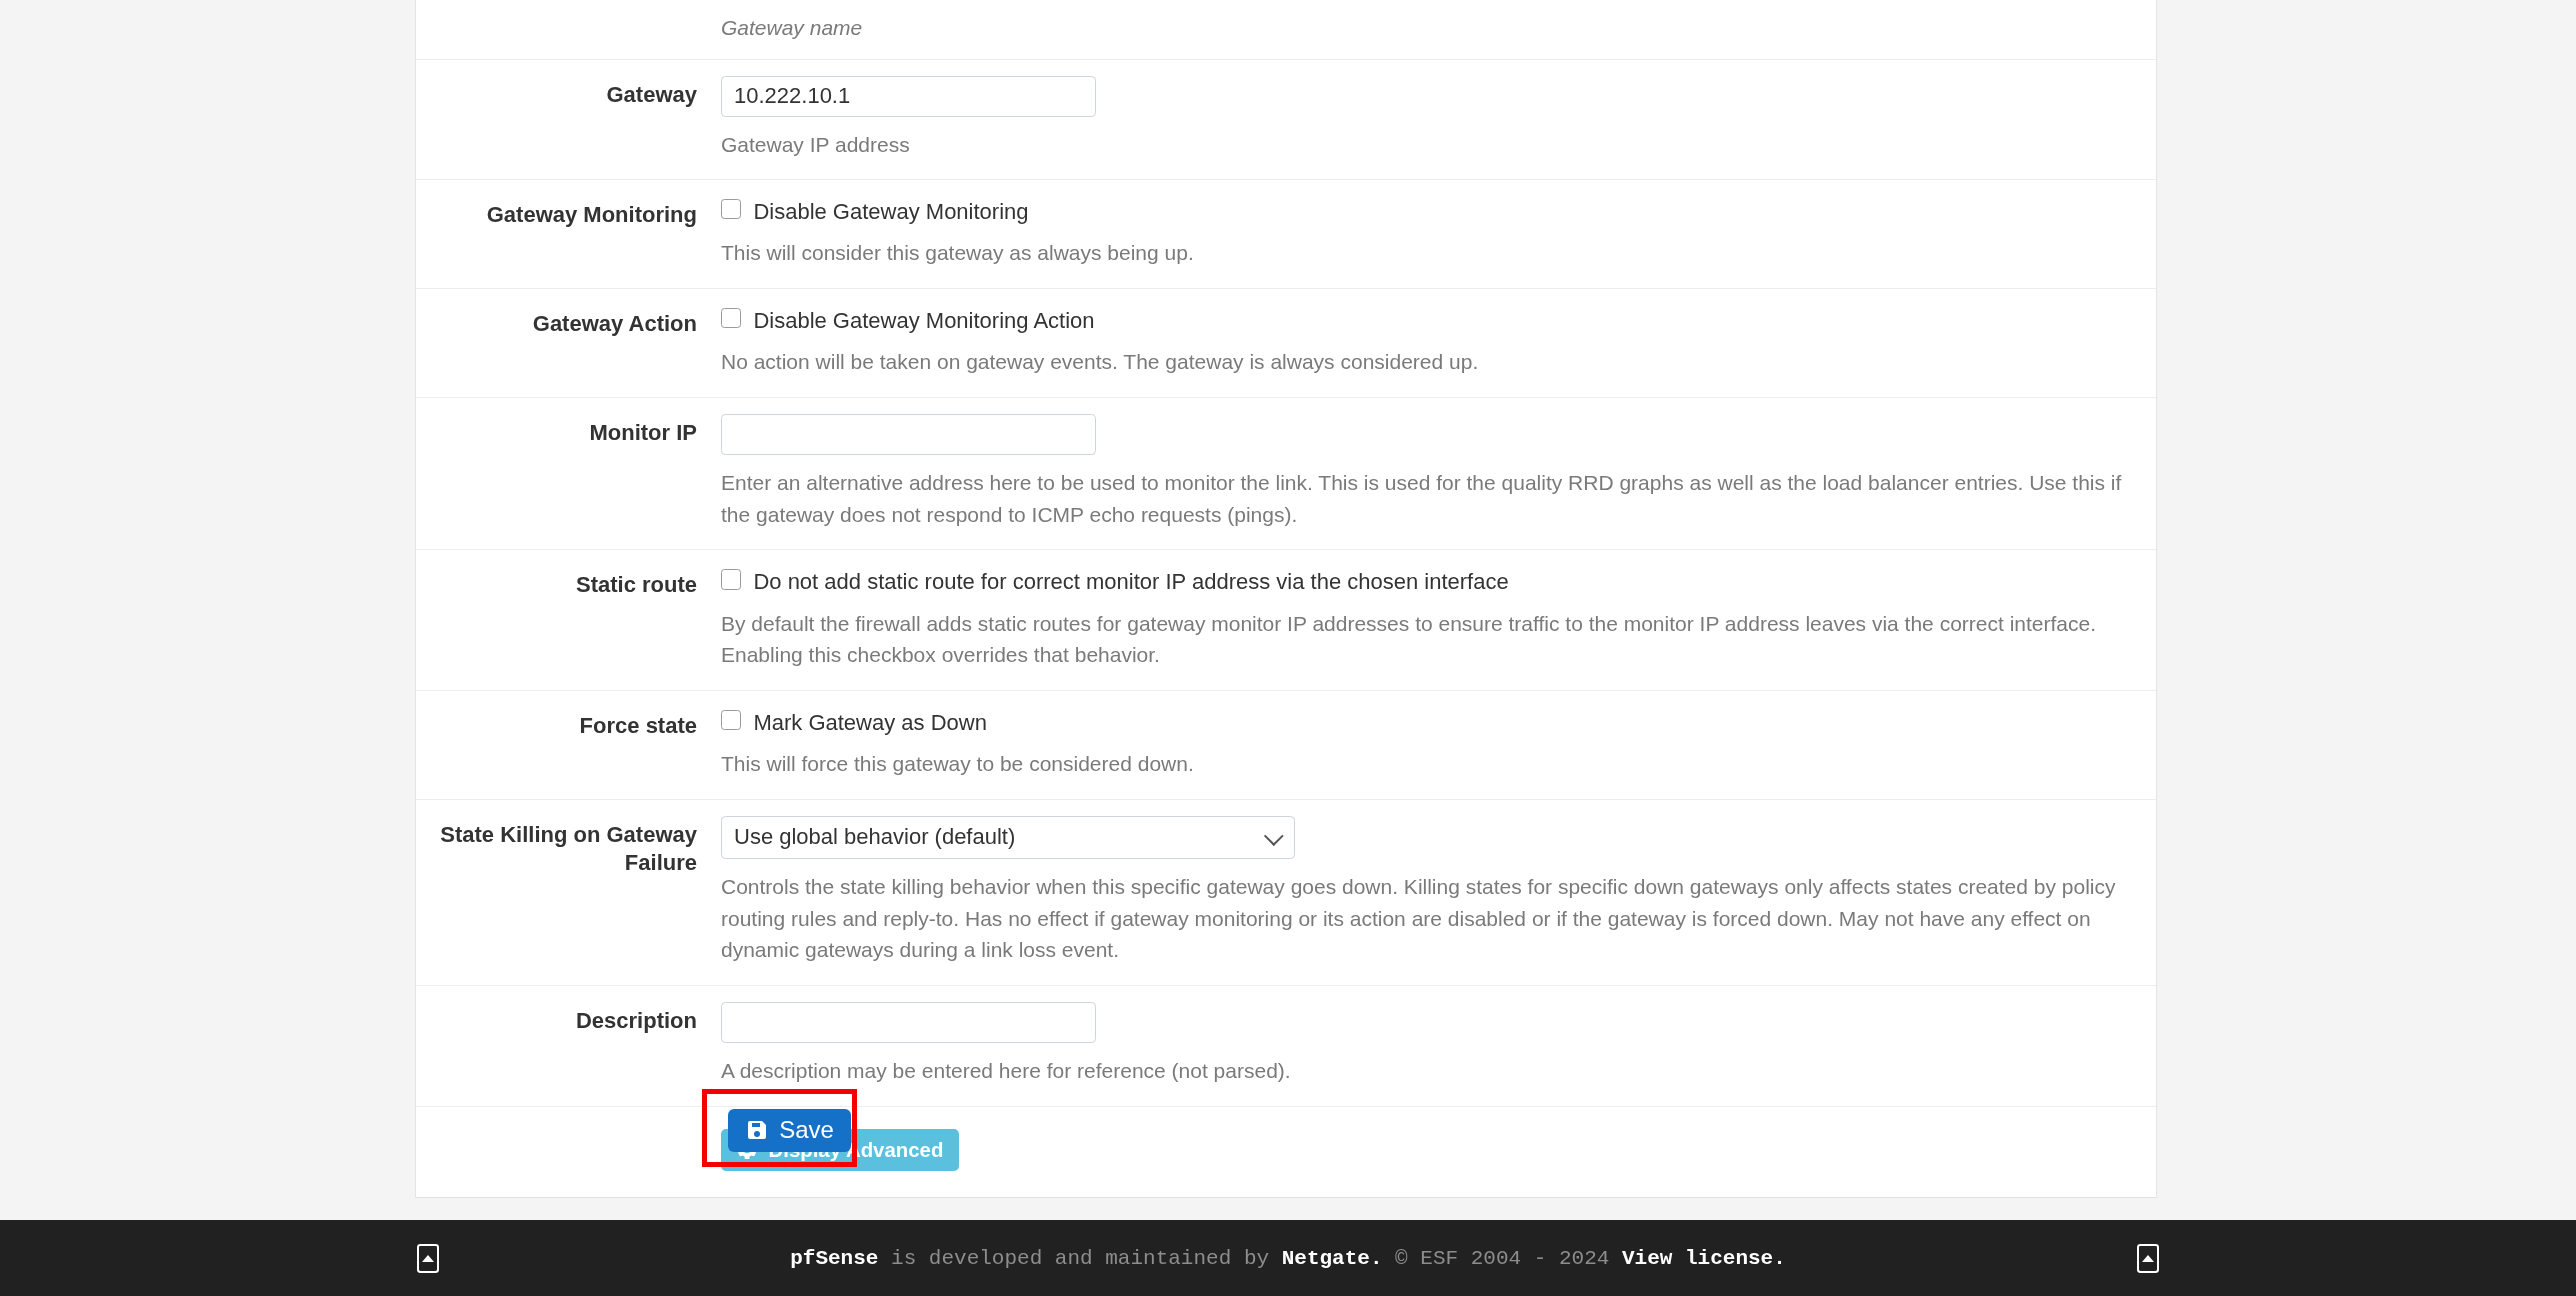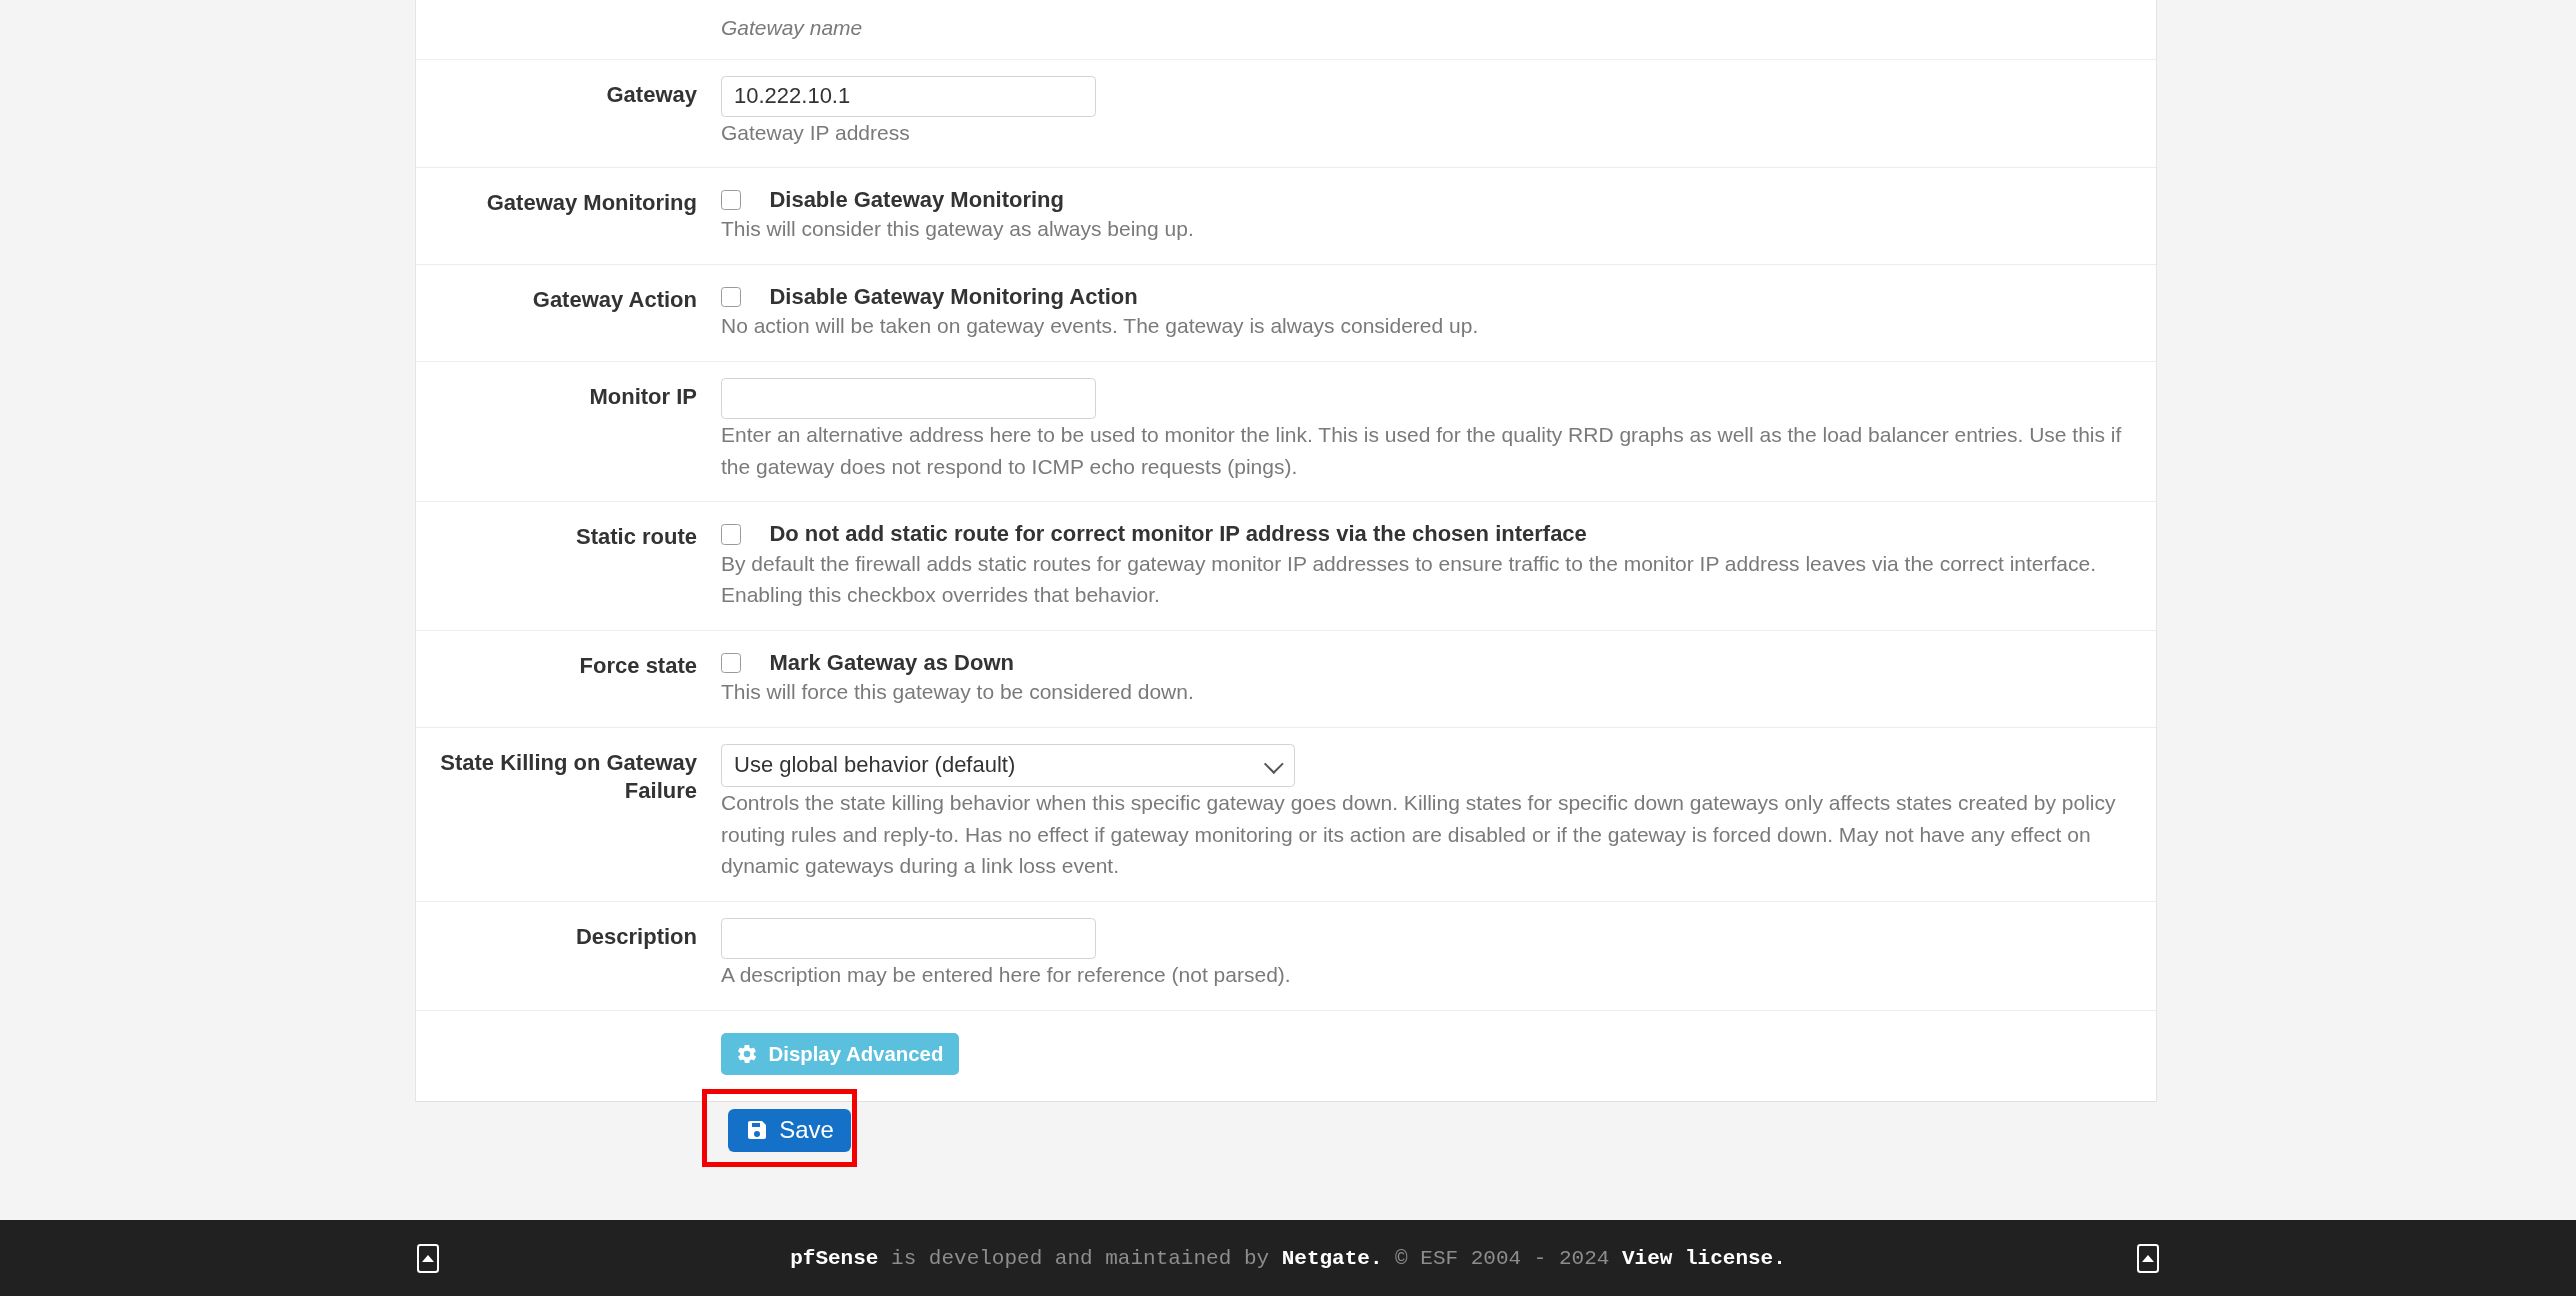--- a/index.html
+++ b/index.html
@@ -52,21 +52,21 @@
   .row-field {
     flex: 1 1 auto;
     padding: 15.3px 25.6px 19px 0;
     min-width: 0;
   }
 
   .help-text {
     font-size: 21px;
     color: #7a7a7a;
     line-height: 1.52;
-    margin-top: 0;
+    margin-top: 12px;
     max-width: 1431px;
   }
 
   
   .row-top {
     border-bottom: 0.9px solid #ededed;
     display: flex;
   }
   .row-top .row-label { padding-top: 0; }
   .row-top .row-field { padding-top: 12px; padding-bottom: 15.3px; font-style: italic; }
@@ -107,24 +107,22 @@
     width: 13.6px;
     height: 13.6px;
     margin-top: -7.7px;
     border-right: 2.6px solid #555;
     border-bottom: 2.6px solid #555;
     transform: rotate(45deg);
   }
 
   .checkbox-line {
     display: flex;
-    align-items: center;
-    gap: 28px;
+    gap: 12px;
     padding-top: 3.4px;
-    font-weight: bold;
   }
   .cb {
     width: 20.4px;
     height: 20.4px;
     flex: 0 0 20.4px;
     border: 1.7px solid #9a9a9a;
     border-radius: 3.4px;
     background: #ffffff;
   }
   .cb-label {

